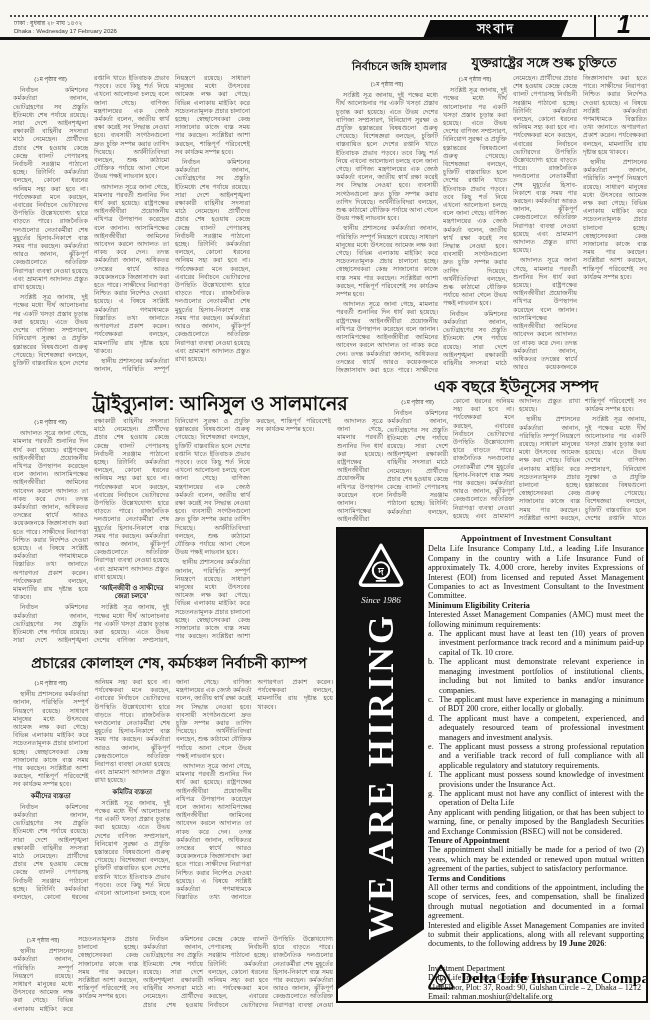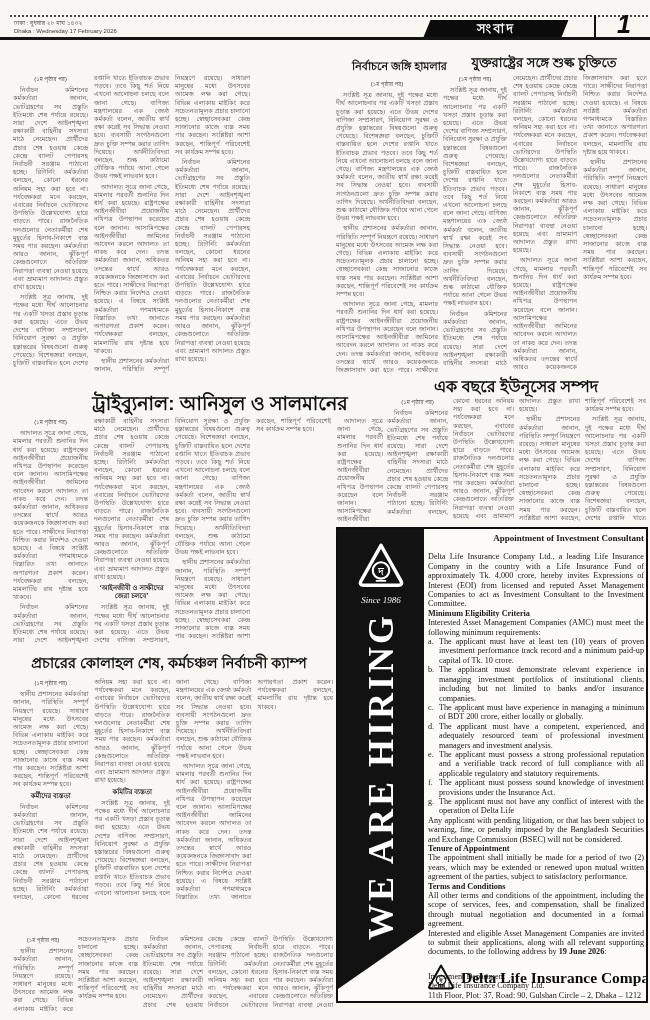--- a/index.html
+++ b/index.html
@@ -69,21 +69,21 @@
     position:absolute; left:0; top:82px; width:86px; height:330px;
     writing-mode:vertical-rl; transform:rotate(180deg);
     color:#ffffff; font-family:"Liberation Serif", serif; font-weight:bold;
     font-size:36px; letter-spacing:3px; text-align:center; line-height:86px;
   }
   .ad-content {
     position:absolute; left:90px; top:5px; width:216px;
     font-family:"Liberation Serif", serif; font-size:8.2px; line-height:9.4px;
     color:#181818; text-align:justify;
   }
-  .ad-title { font-weight:bold; font-size:9px; text-align:right; margin-bottom:9px; }
+  .ad-title { font-weight:bold; font-size:9px; text-align:center; margin-bottom:1px; }
   .ad-h { font-weight:bold; }
   .ad-item { position:relative; padding-left:11px; }
   .ad-item .lbl { position:absolute; left:0; top:0; }
   .ad-address { margin-top:15px; }
   .ad-footer {
     position:absolute; left:88px; bottom:8px; width:218px;
     display:flex; align-items:center; gap:5px;
   }
   .footer-logo { width:30px; height:30px; flex:0 0 auto; }
   .footer-name { font-family:"Liberation Serif", serif; font-weight:bold; font-size:15.5px;

